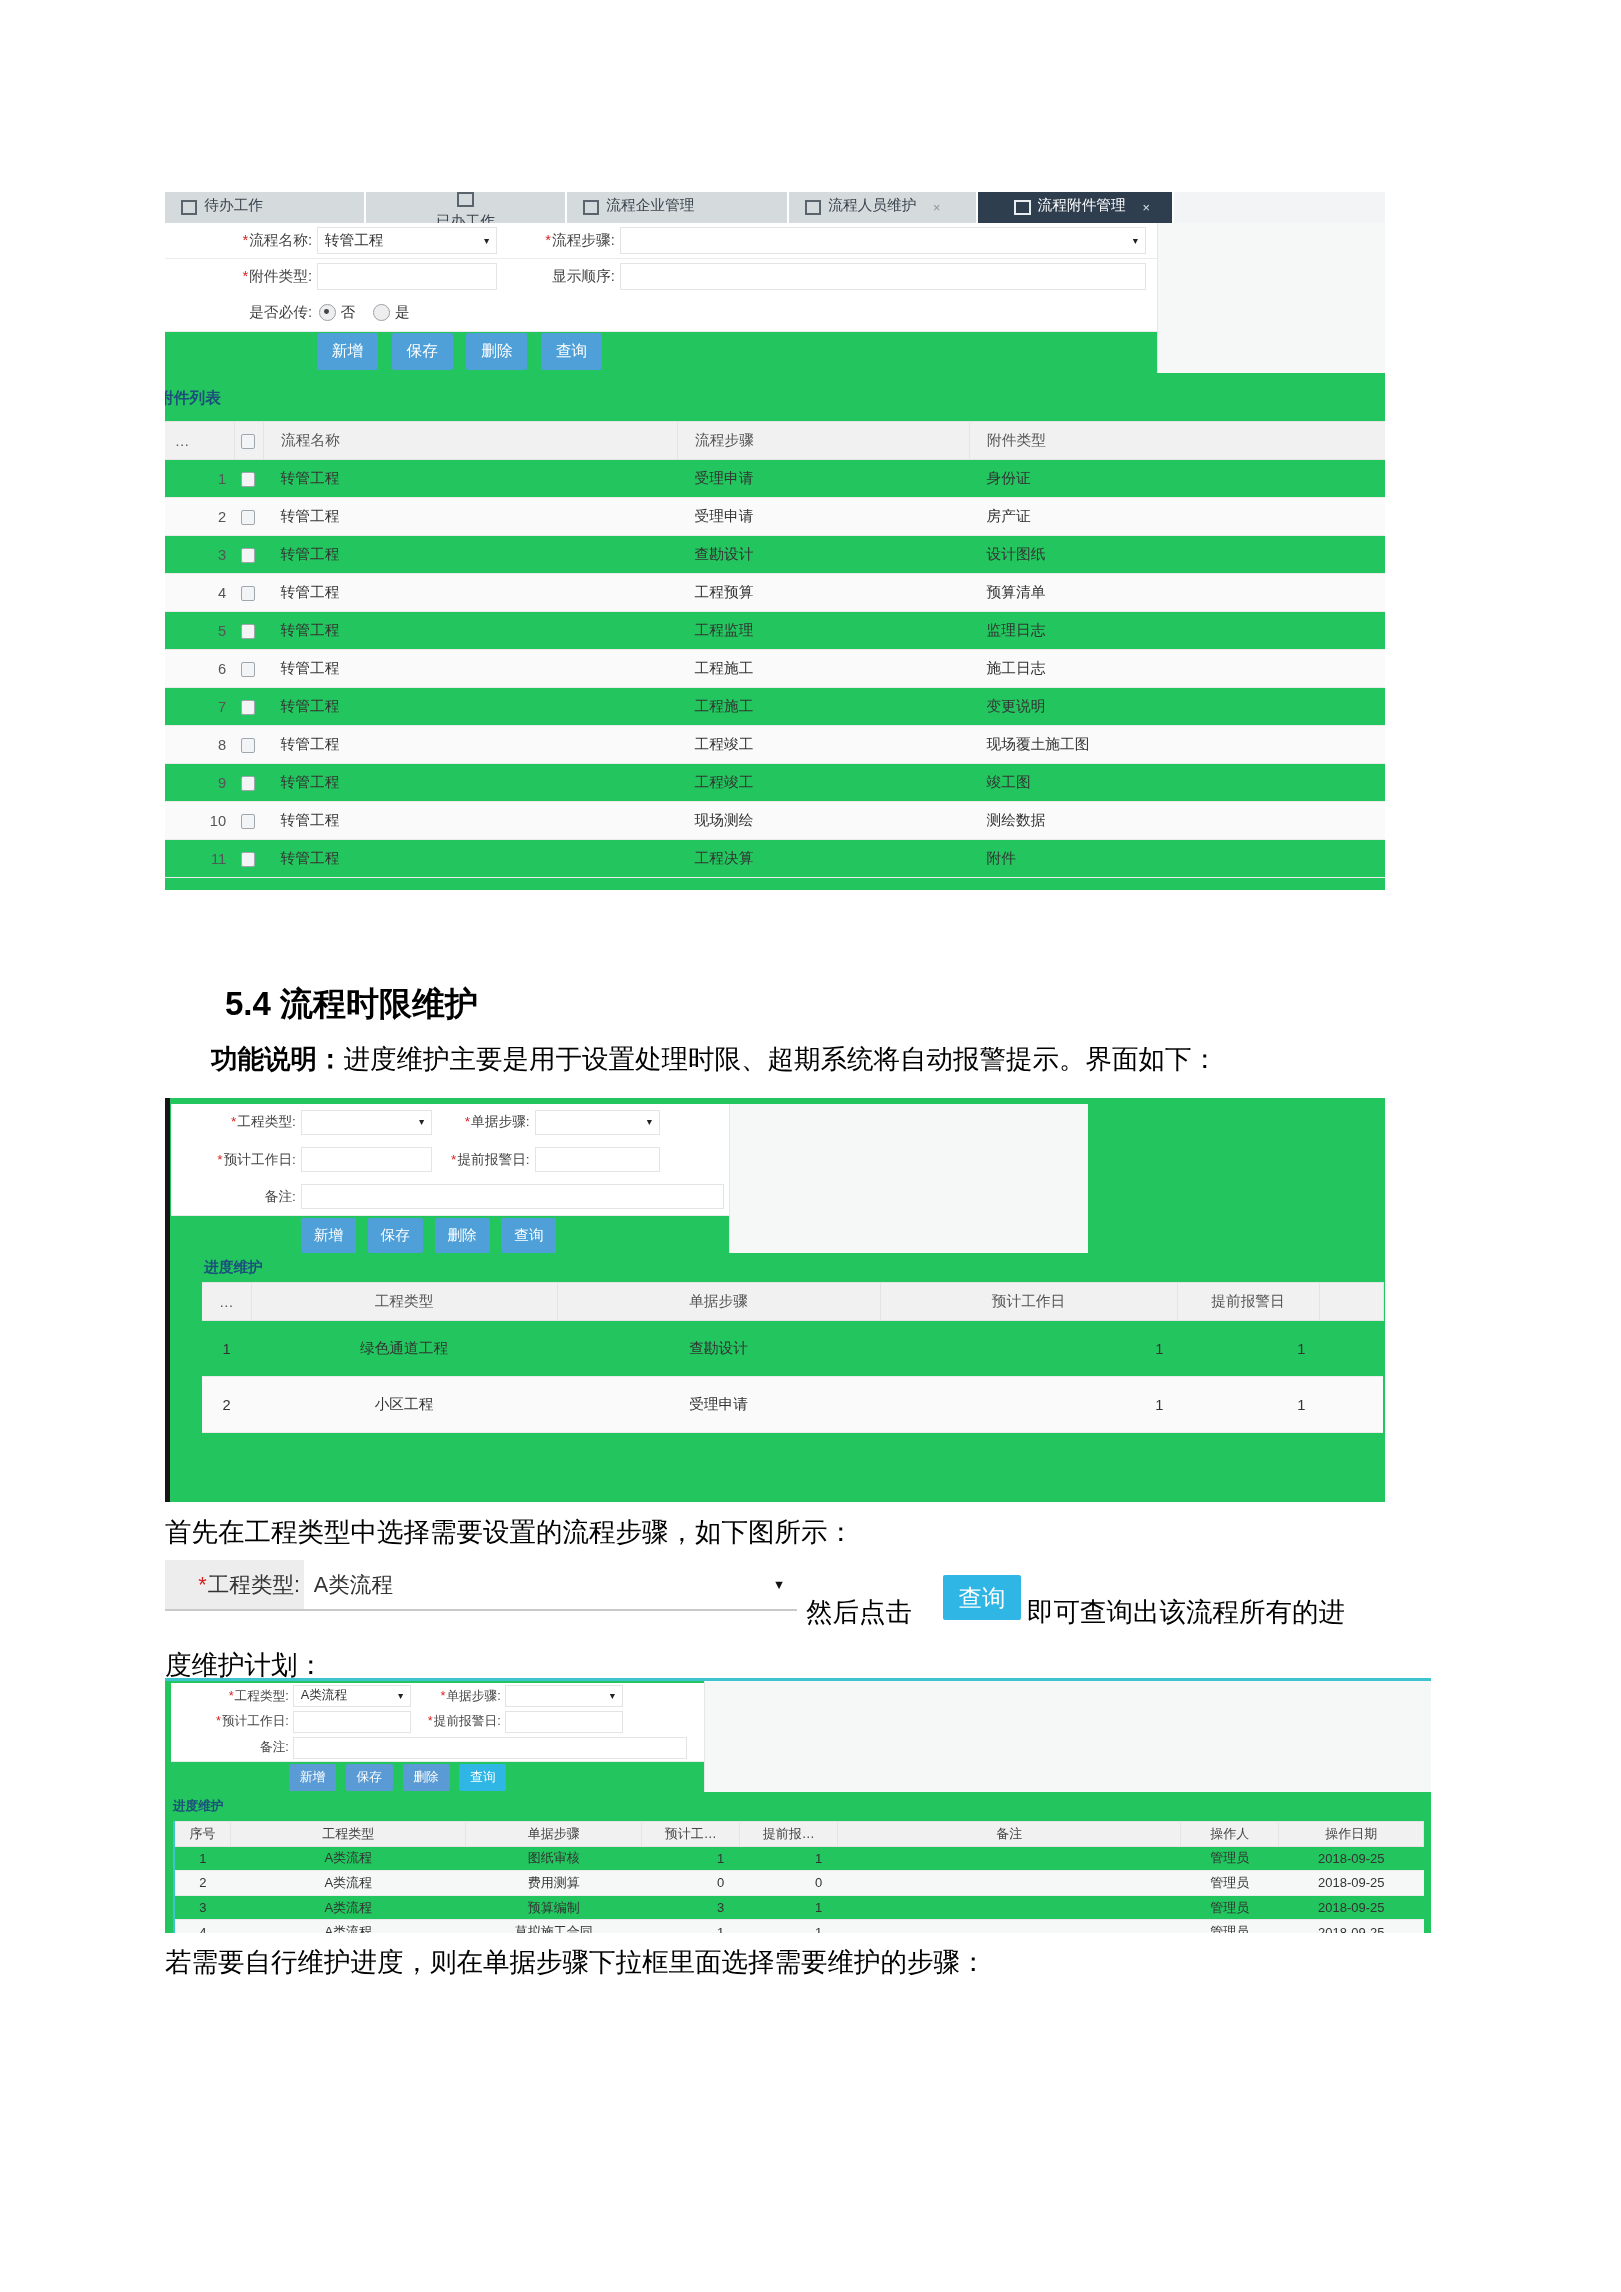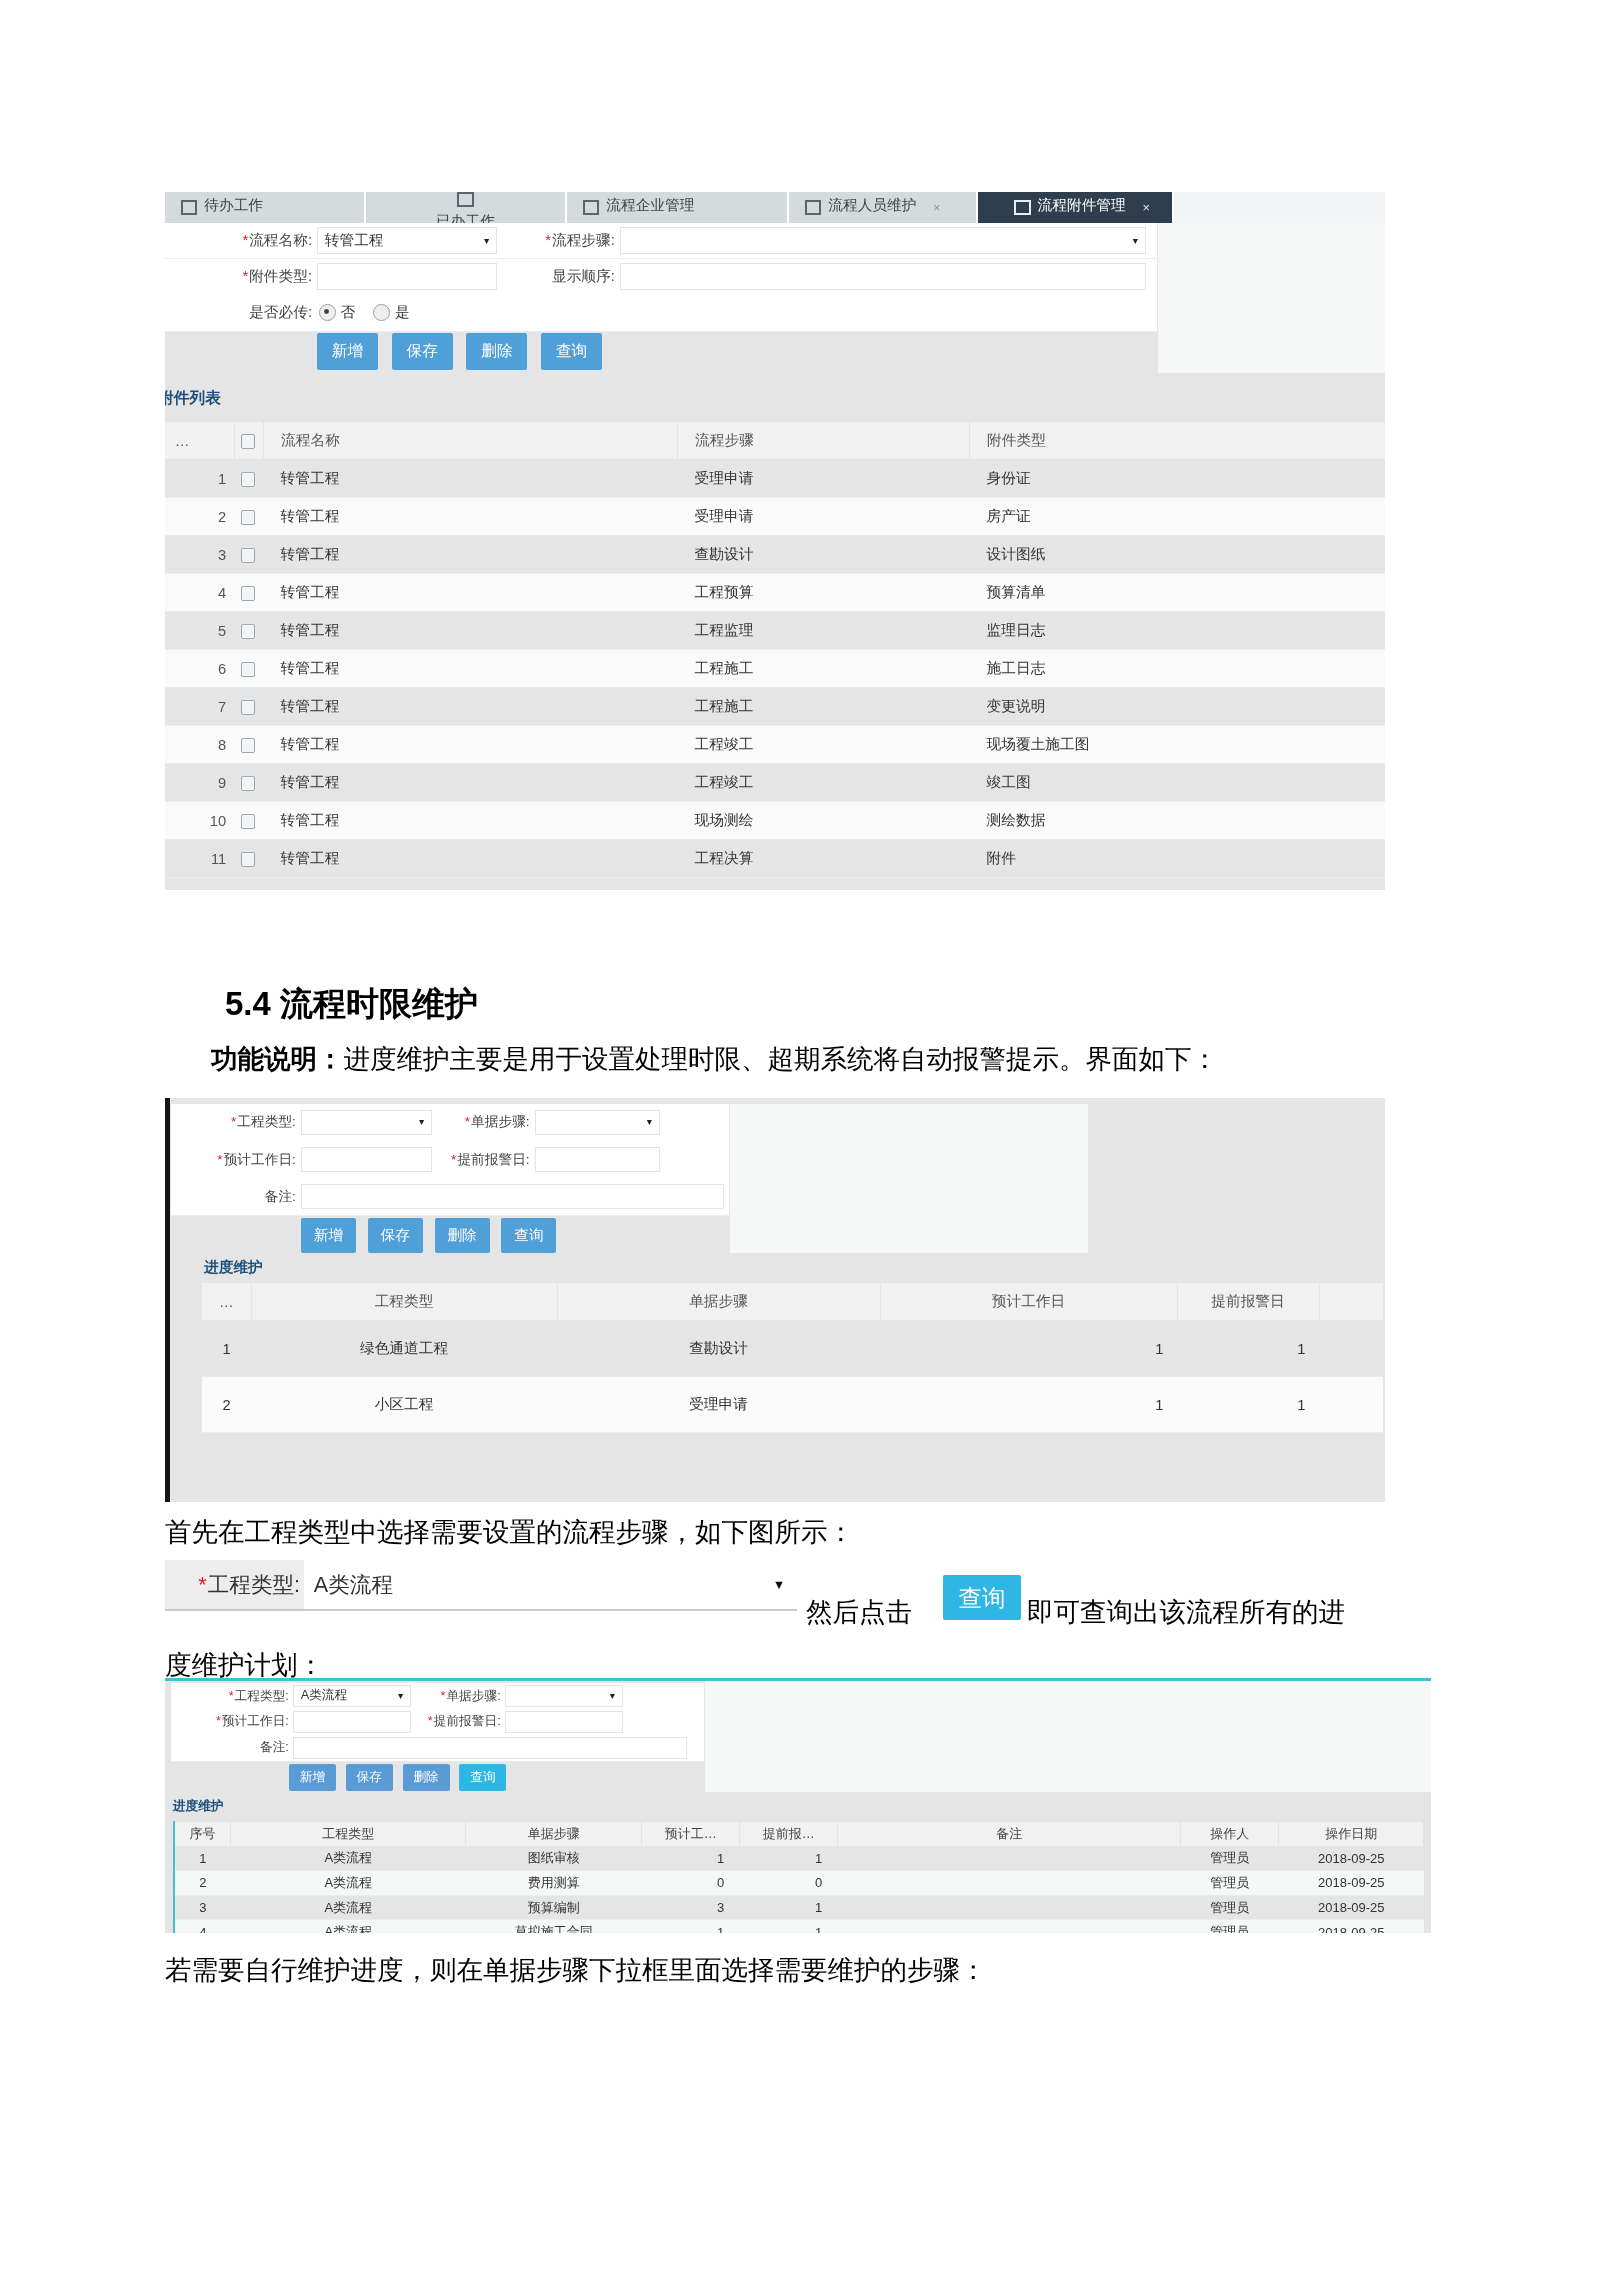--- a/index.html
+++ b/index.html
@@ -1,20 +1,20 @@
 <!DOCTYPE html>
 <html><head>
 <meta charset="utf-8">
 <style>
   html,body{margin:0;padding:0;background:#fff;}
   #page{position:relative;width:1621px;height:2293px;background:#fff;
         font-family:"Liberation Sans",sans-serif;color:#333;overflow:hidden;}
   .abs{position:absolute;}
   
-  .shot{position:absolute;background:#e5e5e5;overflow:hidden;}
+  .shot{position:absolute;background:#22c55e;overflow:hidden;}
   .tabbar{position:absolute;left:0;top:0;height:31px;width:100%;background:#f3f4f5;
           border-bottom:1px solid #e0e0e0;display:flex;}
   .tab{height:31px;display:flex;align-items:center;gap:6.9px;padding:0 15.7px;
        background:#d5dadd;border-right:2px solid #fff;font-size:14.7px;color:#3a444d;
        overflow:hidden;white-space:nowrap;}
   .tab .tlbl{transform:translateY(-2px);}
   .tab.active{background:#2e3e4e;color:#fff;}
   .ticon{width:12.7px;height:10.8px;border:2px solid #5a646d;display:inline-block;flex:0 0 auto;}
   .tab.active .ticon{border-color:#e8edf1;}
   .tclose{margin-left:9.8px;font-size:12.7px;color:#8a949c;}
@@ -434,16 +434,16 @@
             <td class="c3">1</td>
             <td class="c4">1</td>
             <td class="c5"></td>
             <td class="c6">管理员</td>
             <td class="c7">2018-09-25</td>
           </tr>
         </tbody>
     </table>
   </div>
 
-  <div class="doc abs" style="left:165px;top:1944px;font-size:26.5px;margin-top:8px;">若需要自行维护进度，则在单据步骤下拉框里面选择需要维护的步骤：</div>
+  <div class="doc abs" style="left:165px;top:1944px;font-size:26.5px;">若需要自行维护进度，则在单据步骤下拉框里面选择需要维护的步骤：</div>
 
 </div>
 
 
 </body></html>

